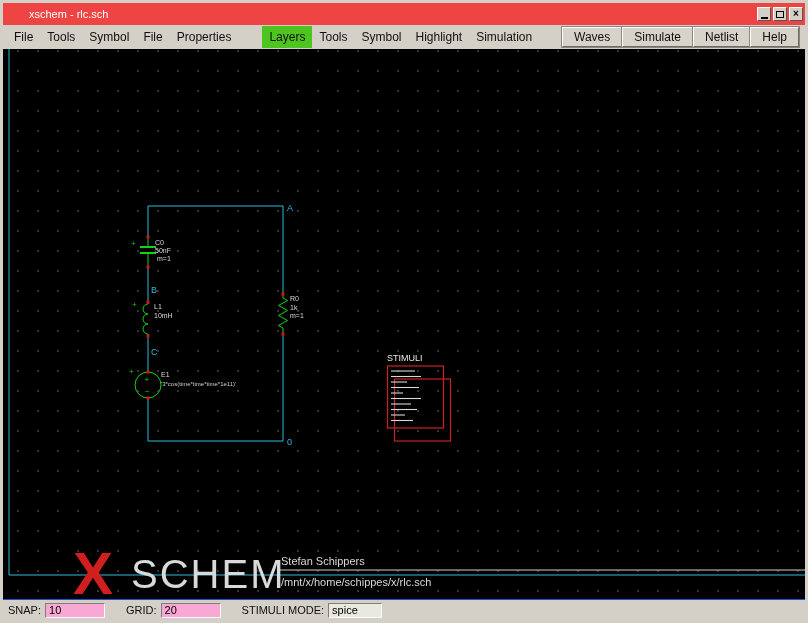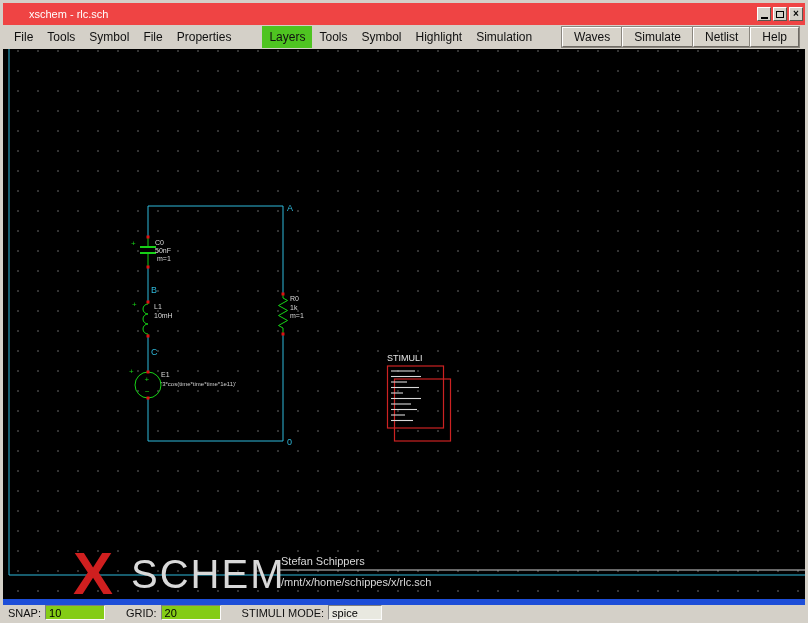--- a/index.html
+++ b/index.html
@@ -41,25 +41,25 @@
   .wire{stroke:#2fb9db;stroke-width:1;fill:none;}
   .comp{stroke:#17d117;stroke-width:1;fill:none;}
   .plate{stroke:#17d117;stroke-width:2;fill:none;}
   .plus{fill:#17d117;font-size:8px;}
   .pin{fill:#e01010;}
   .selred{stroke:#cc2222;stroke-width:1.2;fill:none;}
   .docline{stroke:#d8d8d8;stroke-width:1.1;}
   
   .statusbar{height:21px;background:#d4d0c8;display:flex;align-items:center;
     font-size:11px;color:#101010;padding:0 5px;gap:4px;flex:0 0 auto;
-    border-top:6px solid #1d4ed8;}
+    border-top:1px solid #1d4ed8;}
   .entry{height:15px;border:1px solid #7f7f7f;border-bottom-color:#fafafa;
     border-right-color:#fafafa;font:11px "Liberation Sans",sans-serif;
     color:#000;padding:0 3px;}
-  .entry.green{background:#84cc16;width:60px;}
+  .entry.green{background:#f9a8d4;width:60px;}
   .entry.plain{background:#e9e9e0;width:54px;}
   .sb-label{margin-left:17px;white-space:nowrap;}
   .sb-label:first-child{margin-left:0;}
   .sb-info{margin-left:8px;white-space:pre;}
 </style>
 </head>
 <body>
 
 <div class="window">
 

